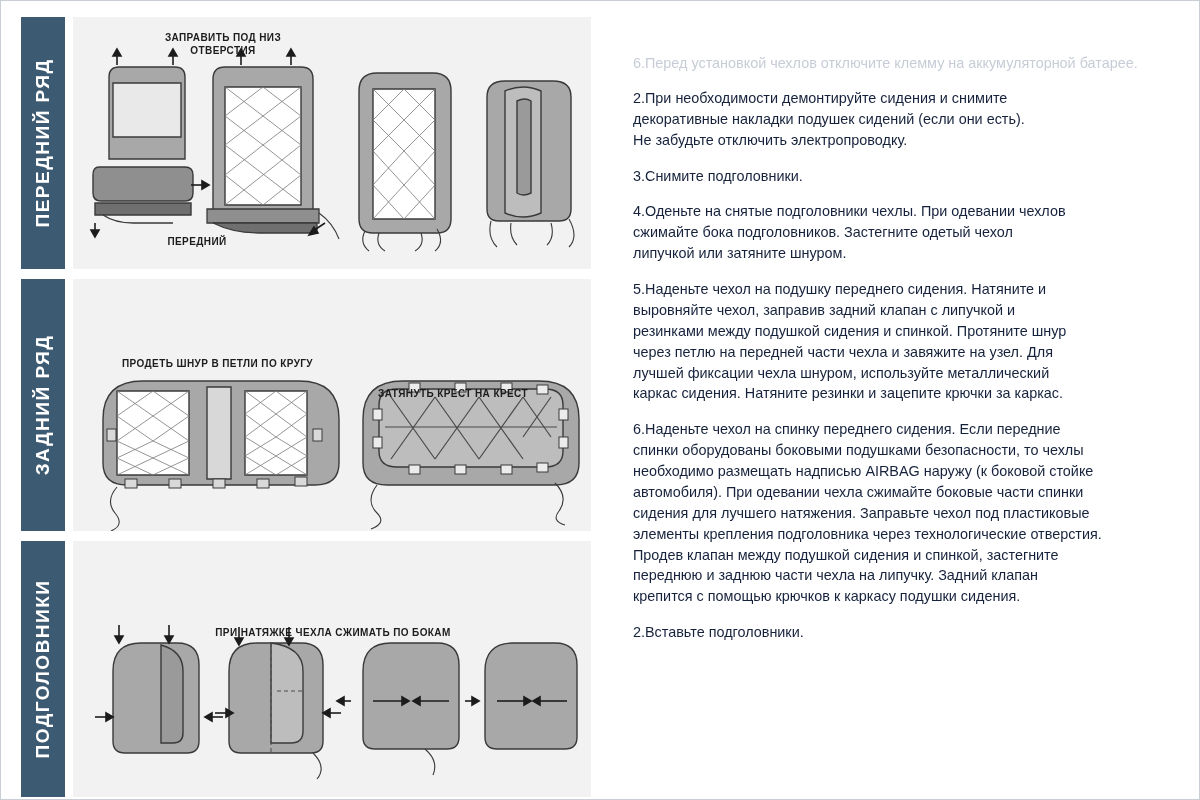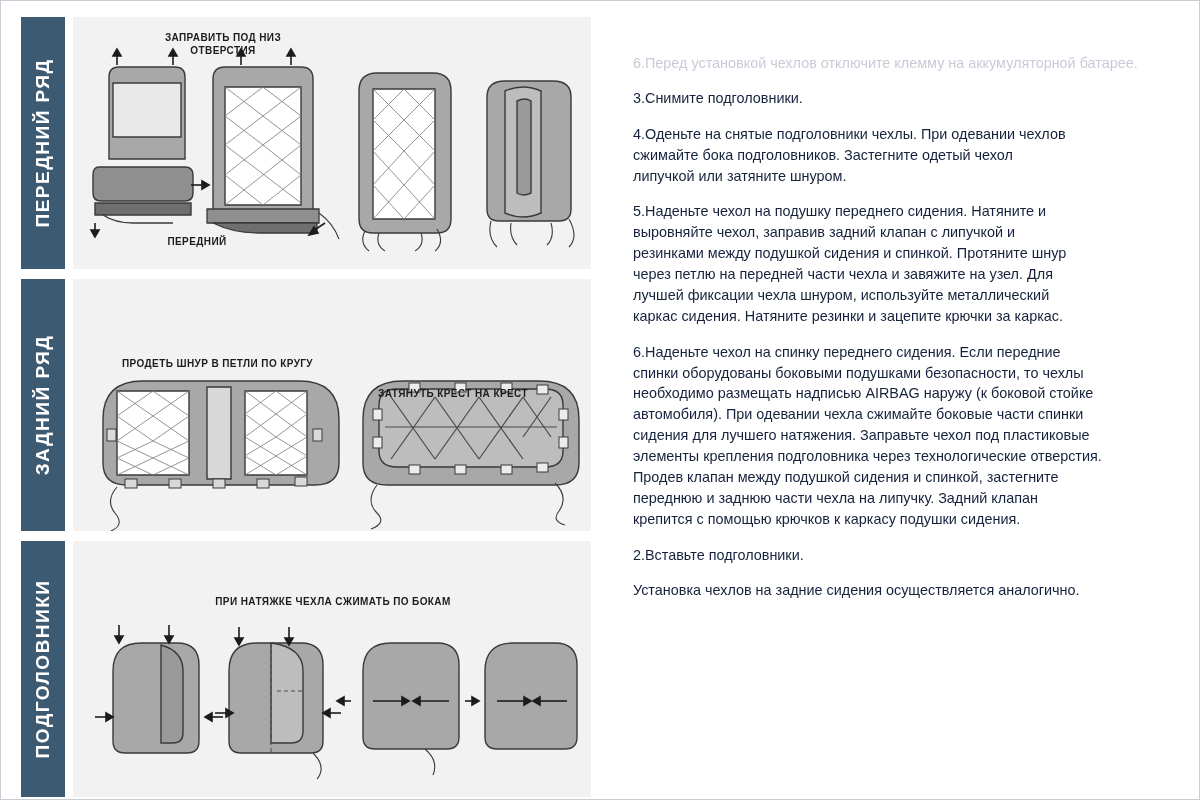--- a/index.html
+++ b/index.html
@@ -241,21 +241,21 @@
           <path d="M482 204 q14 14 4 28 q-8 10 6 14" fill="none" stroke="#3a3a3a" stroke-width="1.1"></path>
         </svg>
       </div>
     </div>
 
     <div class="section sec-3">
       <div class="tab">
         <span>ПОДГОЛОВНИКИ</span>
       </div>
       <div class="panel">
-        <div class="cap" style="left:120px; top:54px; width:280px;">ПРИ НАТЯЖКЕ ЧЕХЛА СЖИМАТЬ ПО БОКАМ</div>
+        <div class="cap" style="left:120px; top:85px; width:280px;">ПРИ НАТЯЖКЕ ЧЕХЛА СЖИМАТЬ ПО БОКАМ</div>
 
         <svg width="520" height="256" viewBox="0 0 520 256">
 
           <g fill="#a8a8a8" stroke="#3a3a3a" stroke-width="1.4">
             <path d="M40 130 q0-28 28-28 h36 q22 0 22 22 v76 q0 12 -12 12 h-62 q-12 0 -12-12 z"></path>
             <path d="M88 104 q22 6 22 26 v62 q0 10 -10 10 h-12 z" fill="#9a9a9a"></path>
           </g>
           <g stroke="#1c1c1c" stroke-width="1.6" fill="#1c1c1c">
             <path d="M46 84 v14" fill="none"></path>
               <path d="M46 102 l-4-7 h8 z"></path>
@@ -311,36 +311,38 @@
             <path d="M494 160 h-32" fill="none"></path>
               <path d="M460 160 l7-4 v8 z"></path>
           </g>
         </svg>
       </div>
     </div>
   </div>
 
   <div class="right-col">
     <p class="faded">6.Перед установкой чехлов отключите клемму на аккумуляторной батарее.</p>
+    <p class="para">2.При необходимости демонтируйте сидения и снимите
+декоративные накладки подушек сидений (если они есть).
+Не забудьте отключить электропроводку.</p>
     <p class="para">3.Снимите подголовники.</p>
     <p class="para">4.Оденьте на снятые подголовники чехлы. При одевании чехлов
 сжимайте бока подголовников. Застегните одетый чехол
 липучкой или затяните шнуром.</p>
     <p class="para">5.Наденьте чехол на подушку переднего сидения. Натяните и
 выровняйте чехол, заправив задний клапан с липучкой и
 резинками между подушкой сидения и спинкой. Протяните шнур
 через петлю на передней части чехла и завяжите на узел. Для
 лучшей фиксации чехла шнуром, используйте металлический
 каркас сидения. Натяните резинки и зацепите крючки за каркас.</p>
     <p class="para">6.Наденьте чехол на спинку переднего сидения. Если передние
 спинки оборудованы боковыми подушками безопасности, то чехлы
 необходимо размещать надписью AIRBAG наружу (к боковой стойке
 автомобиля). При одевании чехла сжимайте боковые части спинки
 сидения для лучшего натяжения. Заправьте чехол под пластиковые
 элементы крепления подголовника через технологические отверстия.
 Продев клапан между подушкой сидения и спинкой, застегните
 переднюю и заднюю части чехла на липучку. Задний клапан
 крепится с помощью крючков к каркасу подушки сидения.</p>
     <p class="para">2.Вставьте подголовники.</p>
-    <p class="para last">Установка чехлов на задние сидения осуществляется аналогично.</p>
   </div>
 
 </div>
 
 </body></html>

